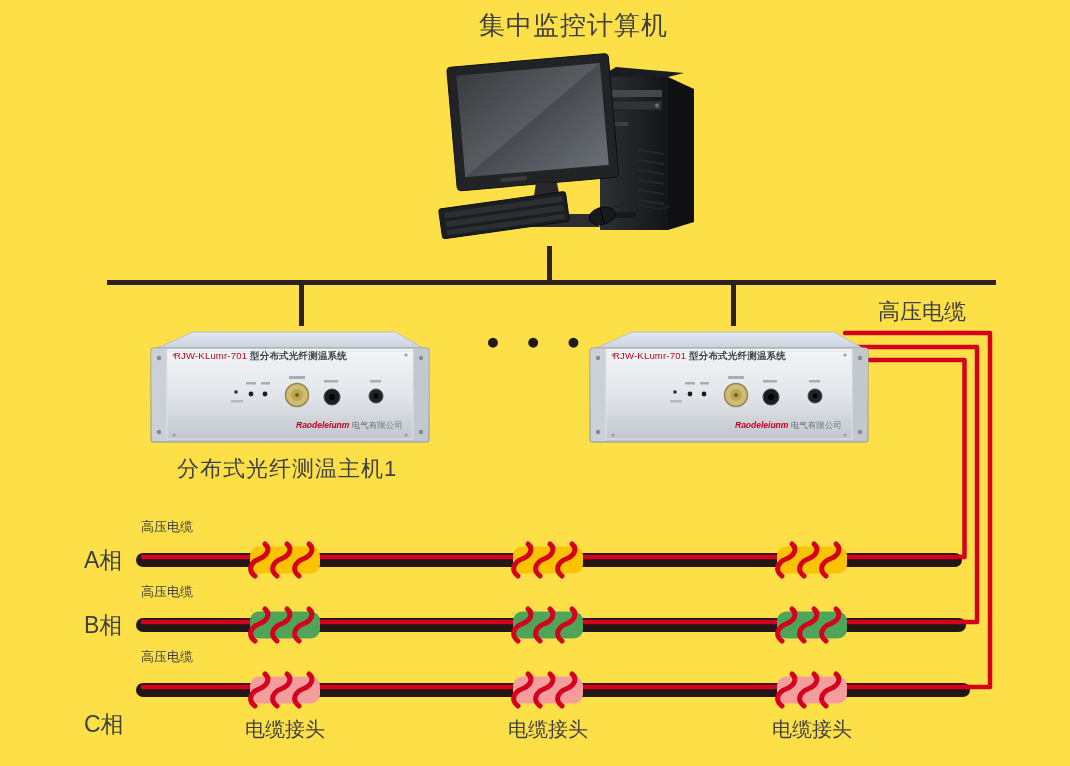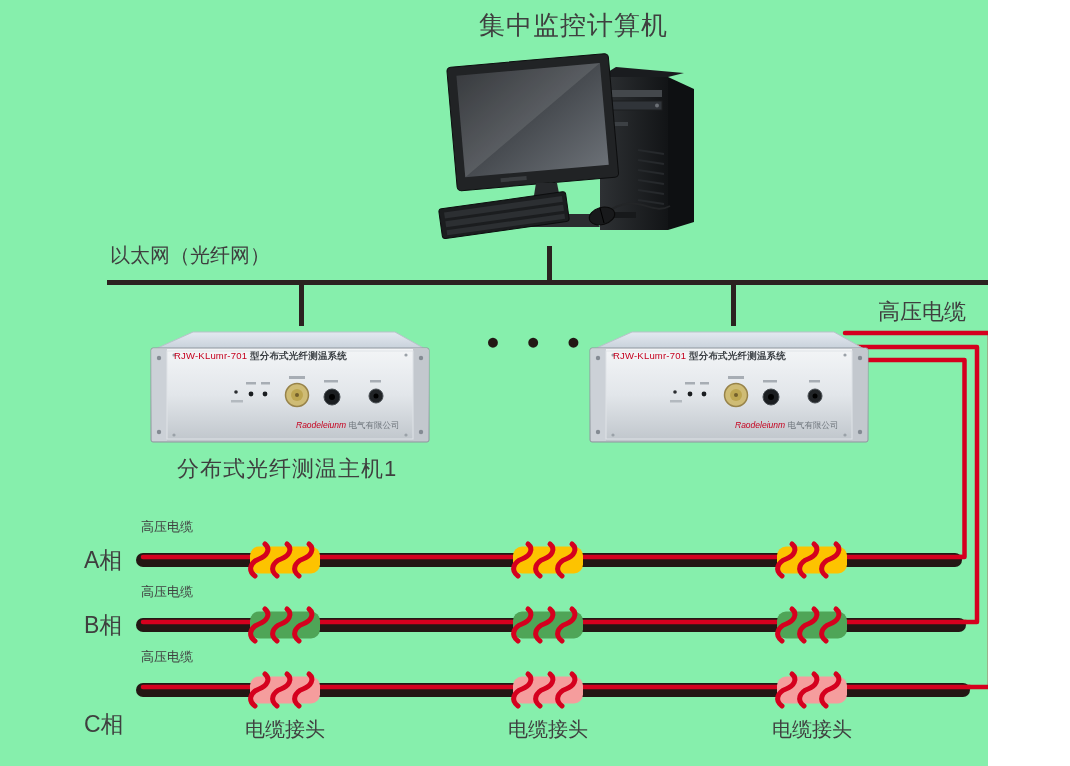--- a/index.html
+++ b/index.html
@@ -1,37 +1,37 @@
 <!DOCTYPE html>
 <html style="--fiber-red: #d5001e; --cable-black: #231714; --line-dark: #2b2220; --text: #3f3f3f; --joint-0: #fdc300; --joint-1: #4fa557; --joint-2: #f59d9d;"><head>
 <meta charset="utf-8">
 <style>
   html,body{margin:0;padding:0;background:#fff;}
-  .stage{position:relative;width:988px;height:766px;background:#86efac;overflow:hidden;
+  .stage{position:relative;width:1070px;height:766px;background:#fde047;overflow:hidden;
          font-family:"Liberation Sans","DejaVu Sans",sans-serif;}
   svg.art{position:absolute;left:0;top:0;}
   .t{position:absolute;color:var(--text,#3f3f3f);white-space:nowrap;line-height:1.15;}
   .title{left:479px;top:11px;font-size:26px;letter-spacing:1px;}
   .eth{left:110px;top:244px;font-size:20px;}
   .fiber{left:878px;top:299px;font-size:22px;}
   .devname1{left:177px;top:456px;font-size:22px;letter-spacing:1px;}
   .devnameN{left:618px;top:456px;font-size:22px;letter-spacing:1px;}
   .phase{left:84px;font-size:23px;}
   .pA{top:547px}.pB{top:612px}.pC{top:711px}
   .hv{left:141px;font-size:13px;}
   .hvA{top:520px}.hvB{top:585px}.hvC{top:650px}
   .jlabel{width:130px;text-align:center;top:718px;font-size:20px;}
   .j1{left:220px}.j2{left:483px}.j3{left:747px}
   .dots{left:486px;top:328px;font-size:23px;font-weight:bold;letter-spacing:10px;color:#231815;}
   .model{position:absolute;top:350px;font-size:9.5px;white-space:nowrap;letter-spacing:.2px;}
   .model .red{color:#c5001e;font-weight:normal;}
   .model .dk{color:#3a3f44;font-weight:bold;}
   .m1{left:174px}.mN{left:613px}
   .brand{position:absolute;top:420px;font-size:8.5px;white-space:nowrap;}
-  .brand .red{color:#c5001e;font-weight:normal;font-style:italic;}
+  .brand .red{color:#c5001e;font-weight:bold;font-style:italic;}
   .brand .gy{color:#6e757c;}
   .b1{left:296px}.bN{left:735px}
   
   .busline{fill:var(--line-dark,#2b2220);}
   .cable{fill:var(--cable-black,#231714);}
   .fpath{fill:none;stroke:var(--fiber-red,#d5001e);stroke-width:4.5;stroke-linejoin:round;stroke-linecap:round;}
   .sq{fill:none;stroke:var(--fiber-red,#d5001e);stroke-width:5;stroke-linecap:round;}
   .jr0{fill:var(--joint-0,#fdc300);}
   .jr1{fill:var(--joint-1,#4fa557);}
   .jr2{fill:var(--joint-2,#f59d9d);}
@@ -212,21 +212,20 @@
         <ellipse cx="602" cy="216" rx="13" ry="8.5" transform="rotate(-15 602 216)" fill="#18191b" stroke="#0a0a0a"></ellipse>
         <line x1="600" y1="208" x2="604" y2="223" stroke="#000000"></line>
       </g>
     </g>
 
     <use href="#chassis" x="151" y="330"></use>
     <use href="#chassis" x="590" y="330"></use>
   </svg>
 
   <div class="t title">集中监控计算机</div>
-  <div class="t eth">以太网（光纤网）</div>
   <div class="t fiber">高压电缆</div>
   <div class="t dots">● ● ●</div>
 
   <div class="t devname1">分布式光纤测温主机1</div>
 
   <div class="model m1">
     <span class="red">RJW-KLumr-701</span>
     <span class="dk">型分布式光纤测温系统</span>
   </div>
   <div class="model mN">

